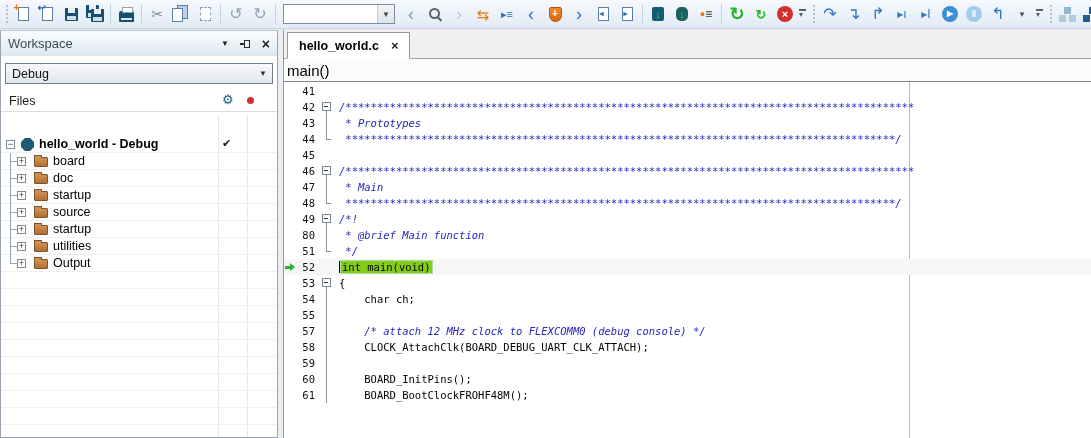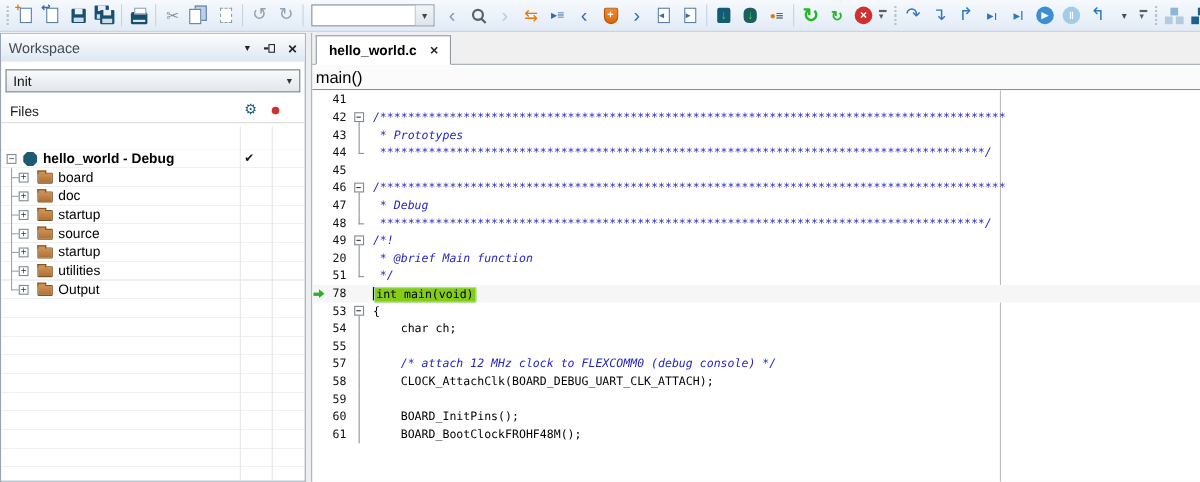--- a/index.html
+++ b/index.html
@@ -296,21 +296,21 @@
 <div id="workspace">
   <div class="ws-title">
     <span>Workspace</span>
     <span class="ws-btns">
       <span class="ws-menu">▼</span>
       <span class="pin"></span>
       <span class="ws-close">×</span>
     </span>
   </div>
   <div class="ws-combo">
-    <span class="val">Init</span>
+    <span class="val">Debug</span>
     <span class="drop">▼</span>
   </div>
   <div class="files-hdr">
     <span>Files</span>
     <span class="gear">⚙</span>
     <span class="reddot"></span>
   </div>
   <div id="tree">
       <div class="trow bold">
         <span class="exp proj-exp">−</span>
@@ -430,21 +430,21 @@
           <span class="ftail"></span>
         </span>
         <span class="txt cmt">/******************************************************************************************</span>
       </div>
       <div class="crow">
         <span class="brk"></span>
         <span class="ln">47</span>
         <span class="fold">
           <span class="fline"></span>
         </span>
-        <span class="txt cmt"> * Debug</span>
+        <span class="txt cmt"> * Main</span>
       </div>
       <div class="crow">
         <span class="brk"></span>
         <span class="ln">48</span>
         <span class="fold">
           <span class="fendv"></span>
           <span class="fendh"></span>
         </span>
         <span class="txt cmt"> ***************************************************************************************/</span>
       </div>
@@ -452,41 +452,41 @@
         <span class="brk"></span>
         <span class="ln">49</span>
         <span class="fold">
           <span class="fbox"></span>
           <span class="ftail"></span>
         </span>
         <span class="txt cmt">/*!</span>
       </div>
       <div class="crow">
         <span class="brk"></span>
-        <span class="ln">20</span>
+        <span class="ln">80</span>
         <span class="fold">
           <span class="fline"></span>
         </span>
         <span class="txt cmt"> * @brief Main function</span>
       </div>
       <div class="crow">
         <span class="brk"></span>
         <span class="ln">51</span>
         <span class="fold">
           <span class="fendv"></span>
           <span class="fendh"></span>
         </span>
         <span class="txt cmt"> */</span>
       </div>
       <div class="crow cur">
         <span class="brk">
           <span class="ar-sh"></span>
           <span class="ar-hd"></span>
         </span>
-        <span class="ln">78</span>
+        <span class="ln">52</span>
         <span class="fold"></span>
         <span class="txt codetxt"><span class="caret"></span><span class="hl">int main(void)</span></span>
       </div>
       <div class="crow">
         <span class="brk"></span>
         <span class="ln">53</span>
         <span class="fold">
           <span class="fbox"></span>
           <span class="ftail"></span>
         </span>

